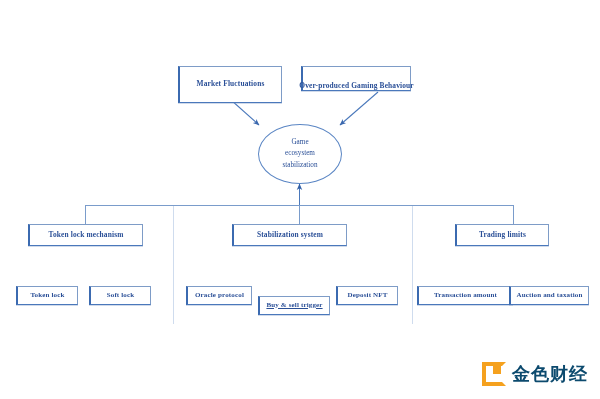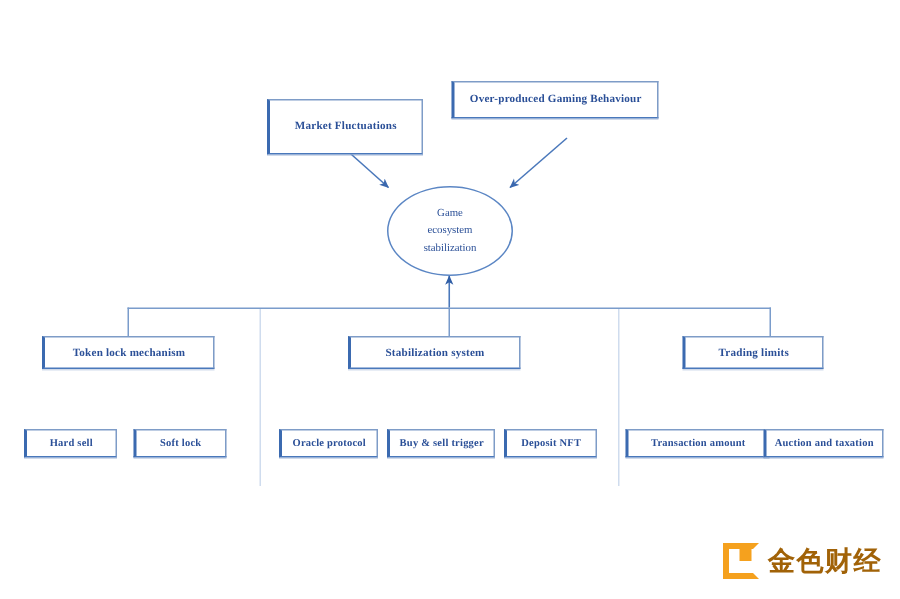--- a/index.html
+++ b/index.html
@@ -107,21 +107,21 @@
     border-top-color: #f5a11e;
     border-right-color: transparent;
   }
   .wm-mark .wm-sq {
     position: absolute;
     left: 11px; top: 4px;
     width: 8px; height: 8px;
     background: #f5a11e;
   }
   .wm-text {
-    color: #a16207;
+    color: #0c4a6e;
     font-size: 18px;
     font-weight: bold;
     letter-spacing: 1px;
     font-family: Liberation Serif, serif;
   }
 </style>
 </head>
 <body>
 
 <div id="canvas">
@@ -149,21 +149,21 @@
   <div class="line-v" style="left:299px; top:205px; height:24px;"></div>
   <div class="line-v" style="left:513px; top:205px; height:24px;"></div>
 
   <div class="divider" style="left:173px; top:206px; height:118px;"></div>
   <div class="divider" style="left:412px; top:206px; height:118px;"></div>
 
   <div class="node level1" style="left:178px; top:66px; width:104px; height:37px;justify-content:center;">
     <span>Market Fluctuations</span>
   </div>
 
-  <div class="node level1" style="left:301px; top:54px; width:138px; height:25px;">
+  <div class="node level1" style="left:301px; top:66px; width:110px; height:25px;align-items:flex-end;">
     <span>Over-produced Gaming Behaviour</span>
   </div>
 
   <div class="ellipse" style="left:258px; top:124px; width:84px; height:60px;">
     <span>Game</span>
     <span>ecosystem</span>
     <span>stabilization</span>
   </div>
 
   <div class="node level2" style="left:28px; top:224px; width:115px; height:22px;">
@@ -172,30 +172,30 @@
 
   <div class="node level2" style="left:232px; top:224px; width:115px; height:22px;">
     <span>Stabilization system</span>
   </div>
 
   <div class="node level2" style="left:455px; top:224px; width:94px; height:22px;">
     <span>Trading limits</span>
   </div>
 
   <div class="node level3" style="left:16px; top:286px; width:62px; height:19px;">
-    <span>Hard sell</span>
+    <span>Token lock</span>
   </div>
   <div class="node level3" style="left:186px; top:286px; width:66px; height:19px;">
     <span>Oracle protocol</span>
   </div>
 
   <div class="node level3" style="left:89px; top:286px; width:62px; height:19px;">
     <span>Soft lock</span>
   </div>
-  <div class="node level3" style="left:258px; top:286px; width:72px; height:19px;">
+  <div class="node level3" style="left:258px; top:296px; width:72px; height:19px;text-decoration:underline;">
     <span>Buy &amp; sell trigger</span>
   </div>
   <div class="node level3" style="left:336px; top:286px; width:62px; height:19px;">
     <span>Deposit NFT</span>
   </div>
 
   <div class="node level3" style="left:417px; top:286px; width:96px; height:19px;">
     <span>Transaction amount</span>
   </div>
   <div class="node level3" style="left:509px; top:286px; width:80px; height:19px;">

